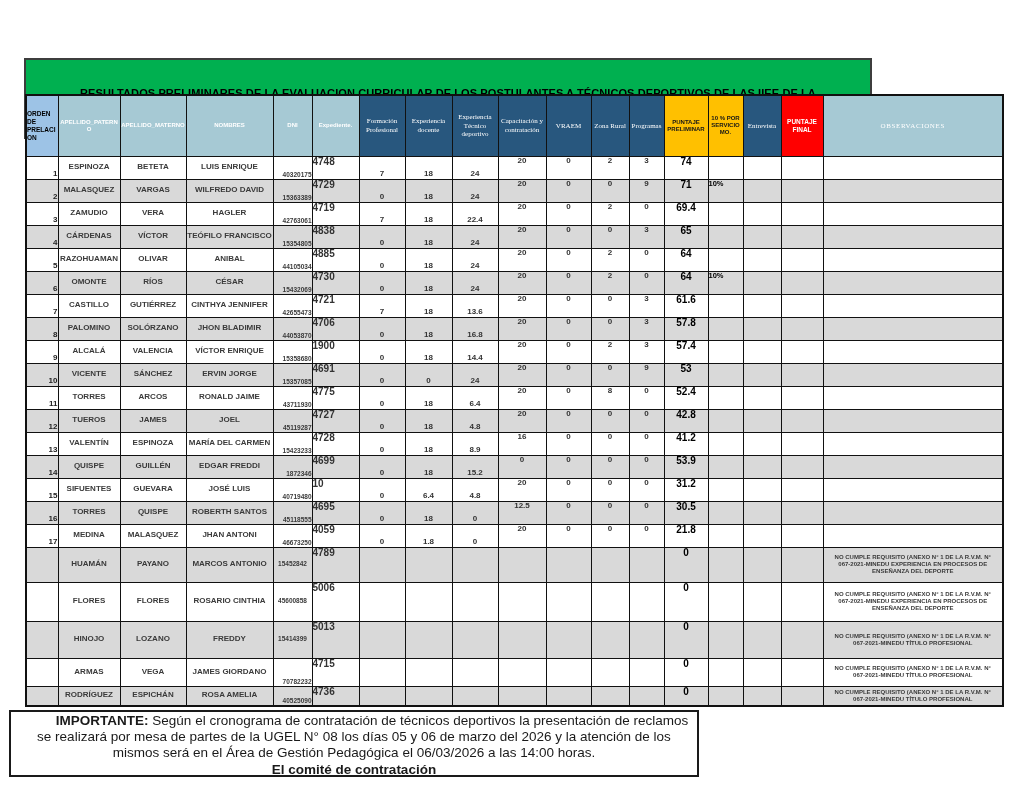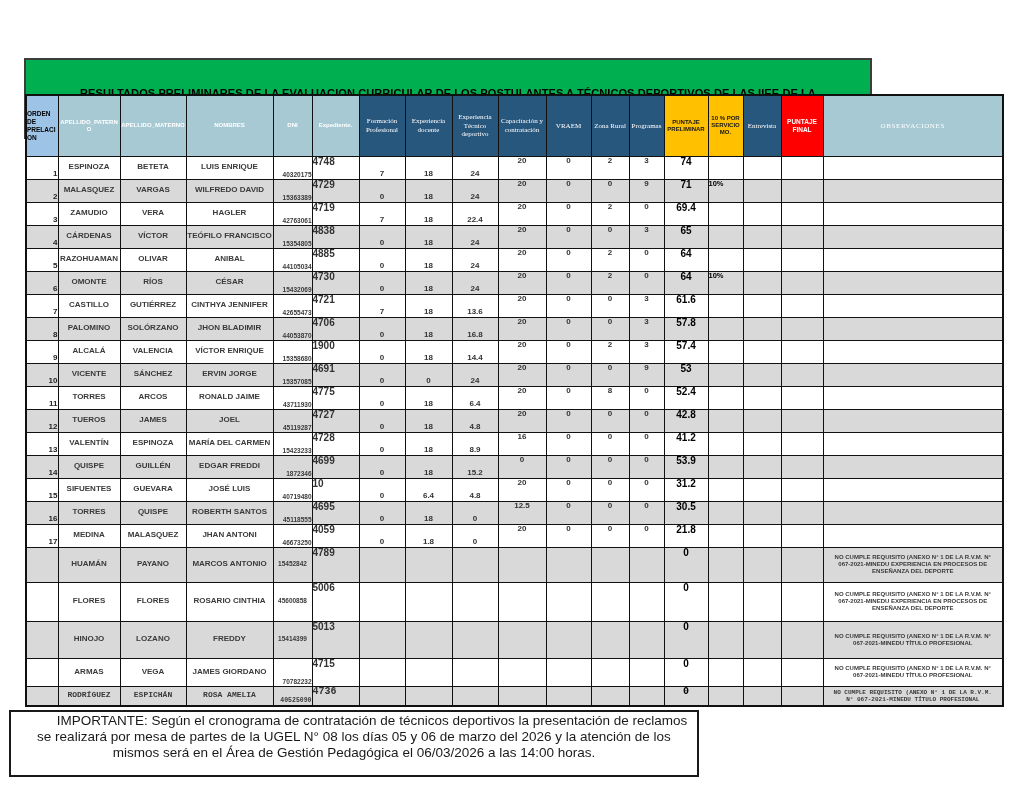--- a/index.html
+++ b/index.html
@@ -72,21 +72,21 @@
     position:absolute; left:9px; top:710px;
     width:690px; height:67px;
     background:#fff;
     border:2px solid #1a1a1a;
     box-sizing:border-box;
     text-align:center;
     font-size:13.5px; line-height:1.2;
     padding:1px 5px;
     color:#1a1a1a;
   }
-  .footer .b { font-weight:normal;margin-left:36px; }
+  .footer .b { font-weight:bold;margin-left:36px; }
   .footer .sig { font-weight:bold; margin-top:0px; }
 </style>
 </head>
 <body>
 
 <div class="banner">
   <div class="banner-title">RESULTADOS PRELIMINARES DE LA EVALUACION CURRICULAR DE LOS POSTULANTES A TÉCNICOS DEPORTIVOS DE LAS IIEE DE LA UGEL CAÑETE</div>
 </div>
 
 <table class="results">
@@ -554,21 +554,21 @@
         <td class="c-high"></td>
         <td class="c-high"></td>
         <td class="c-pt">0</td>
         <td class="c-pct"></td>
         <td class="c-emp"></td>
         <td class="c-emp"></td>
         <td class="c-obs">
           <div class="obsbox" style="height: 25px;">NO CUMPLE REQUISITO (ANEXO N° 1 DE LA R.V.M. N° 067-2021-MINEDU TÍTULO PROFESIONAL</div>
         </td>
       </tr>
-      <tr class="shaded" style="height: 14px; font-family: Liberation Mono, monospace;">
+      <tr class="shaded" style="height: 14px;">
         <td class="c-ord"></td>
         <td class="c-name">RODRÍGUEZ</td>
         <td class="c-name">ESPICHÁN</td>
         <td class="c-name">ROSA AMELIA</td>
         <td class="c-dni">40525090</td>
         <td class="c-expd">4736</td>
         <td class="c-low"></td>
         <td class="c-low"></td>
         <td class="c-low"></td>
         <td class="c-high"></td>
@@ -581,13 +581,14 @@
         <td class="c-emp"></td>
         <td class="c-obs">
           <div class="obsbox" style="height: 18px;">NO CUMPLE REQUISITO (ANEXO N° 1 DE LA R.V.M. N° 067-2021-MINEDU TÍTULO PROFESIONAL</div>
         </td>
       </tr>
     </tbody>
 </table>
 
 <div class="footer">
   <div class="footer-body"><span class="b">IMPORTANTE:</span> <span>Según el cronograma de contratación de técnicos deportivos la presentación de reclamos se realizará por mesa de partes de la UGEL N° 08 los días 05 y 06 de marzo del 2026 y la atención de los mismos será en el Área de Gestión Pedagógica el 06/03/2026 a las 14:00 horas.</span></div>
+  <div class="sig">El comité de contratación</div>
 </div>
 
 </body></html>

